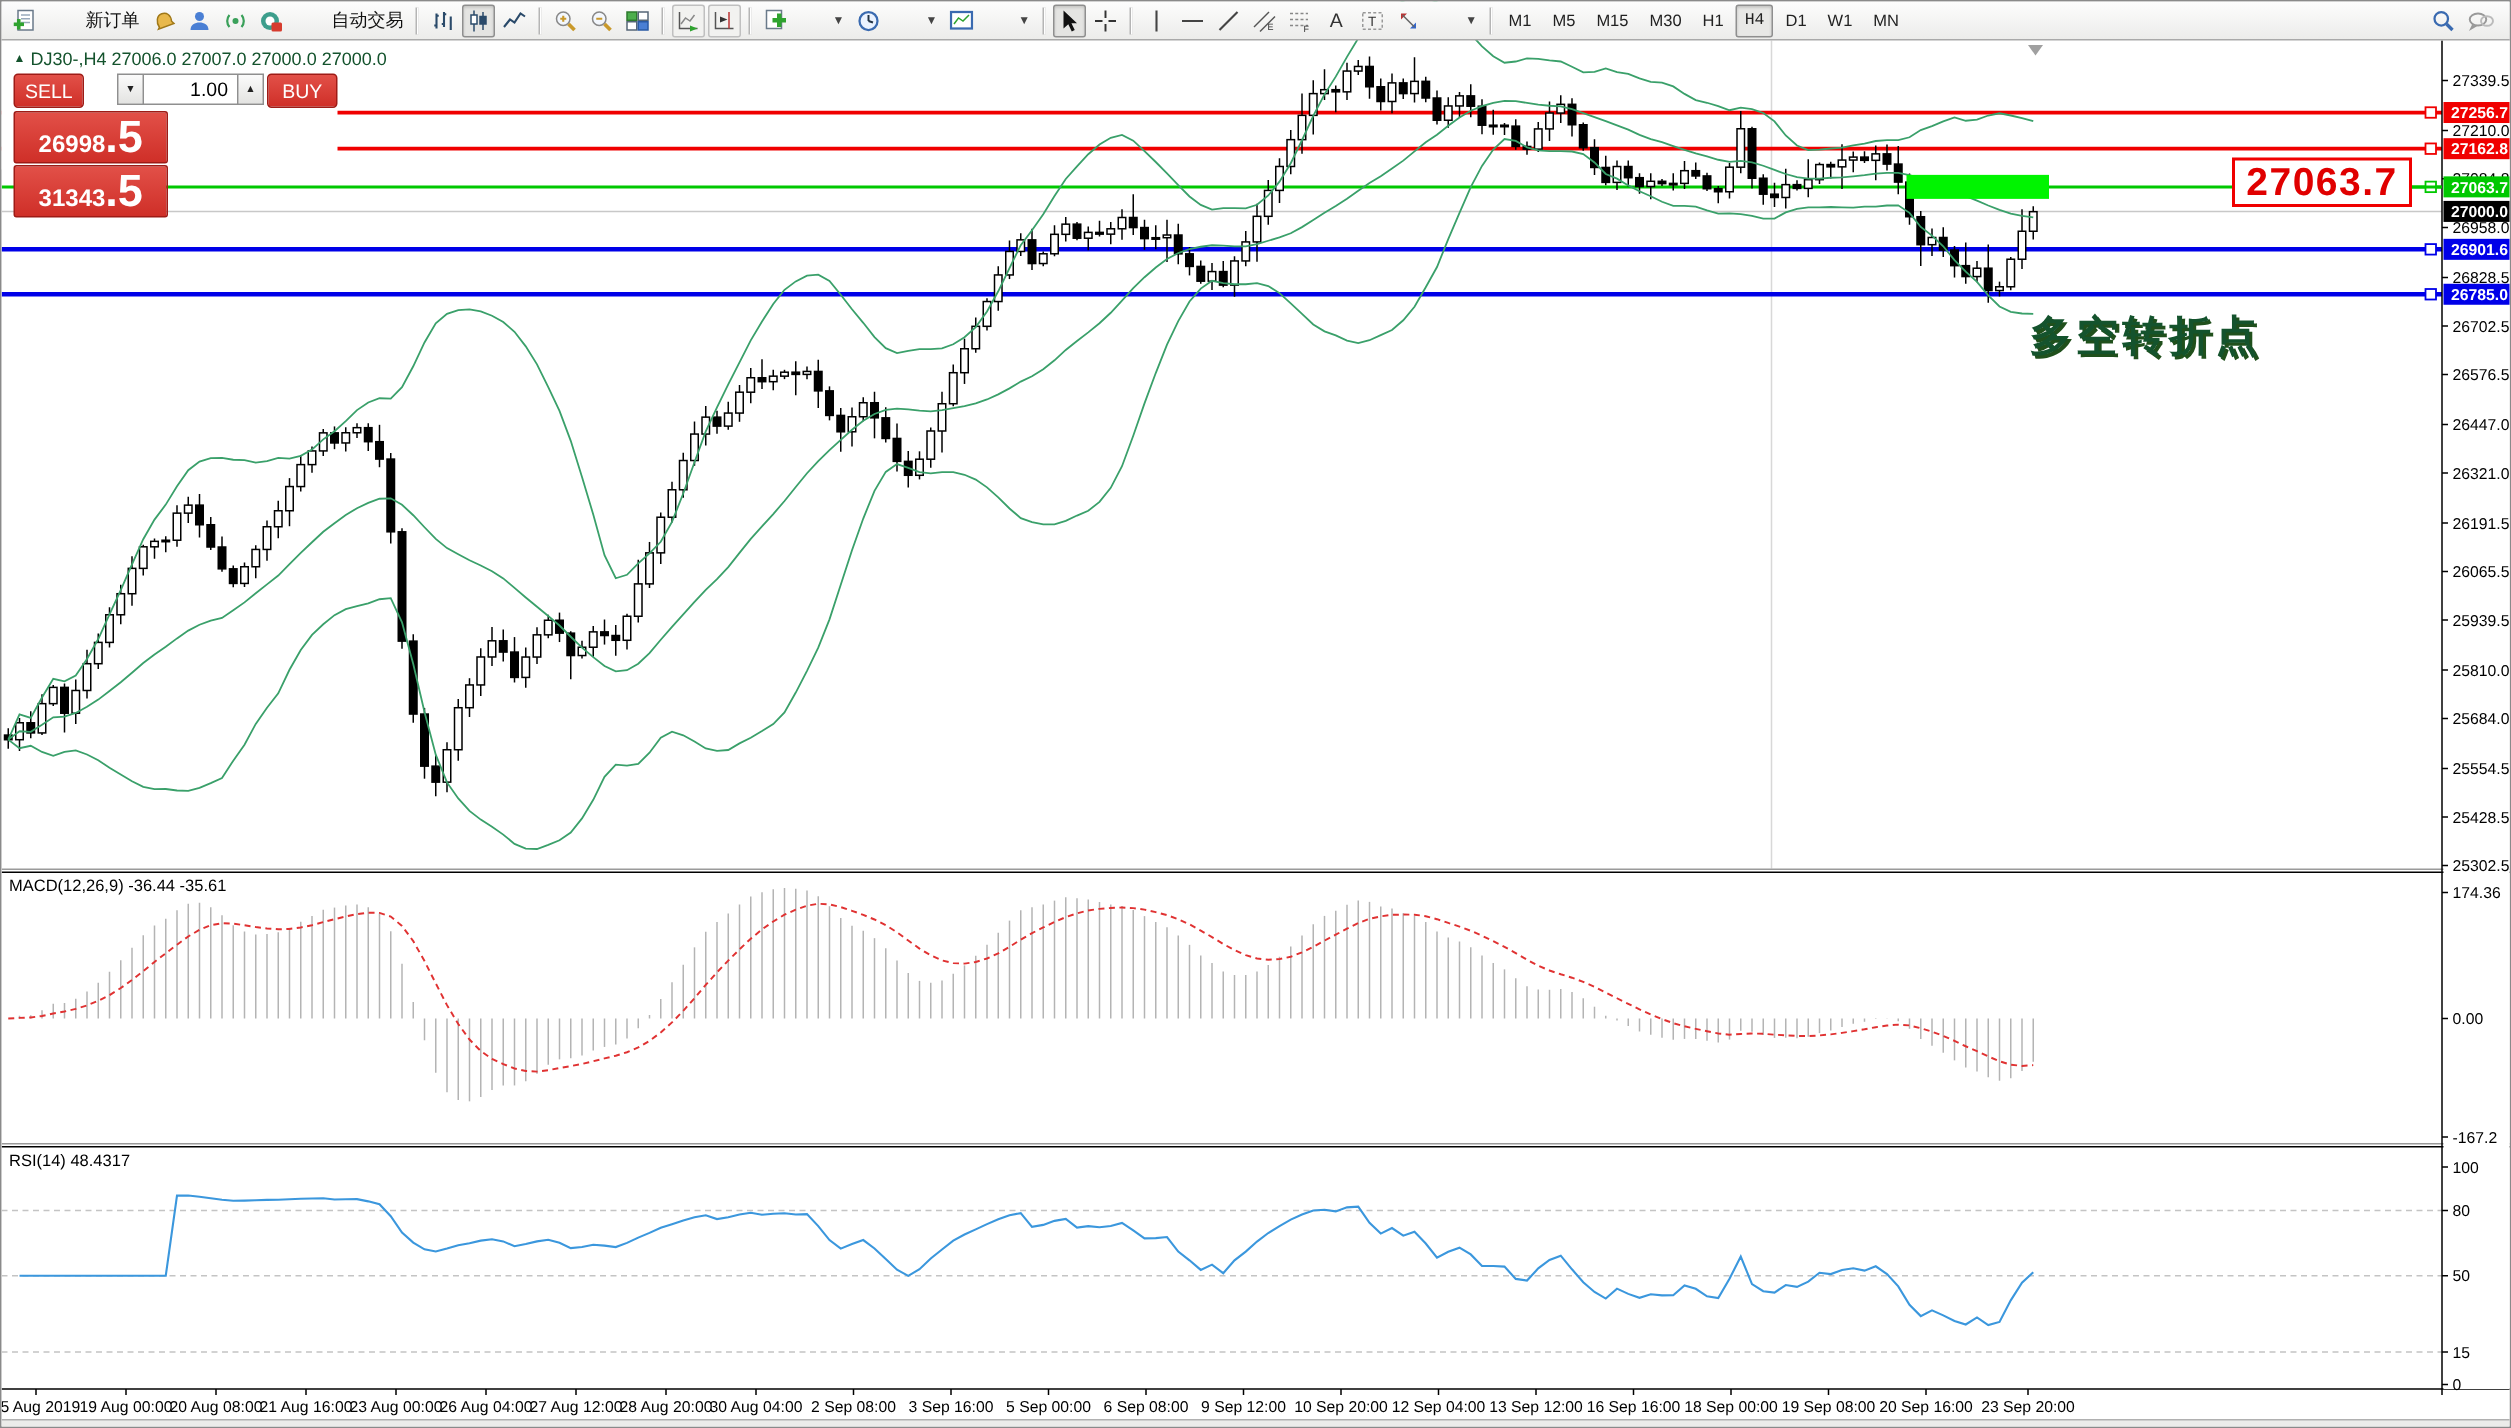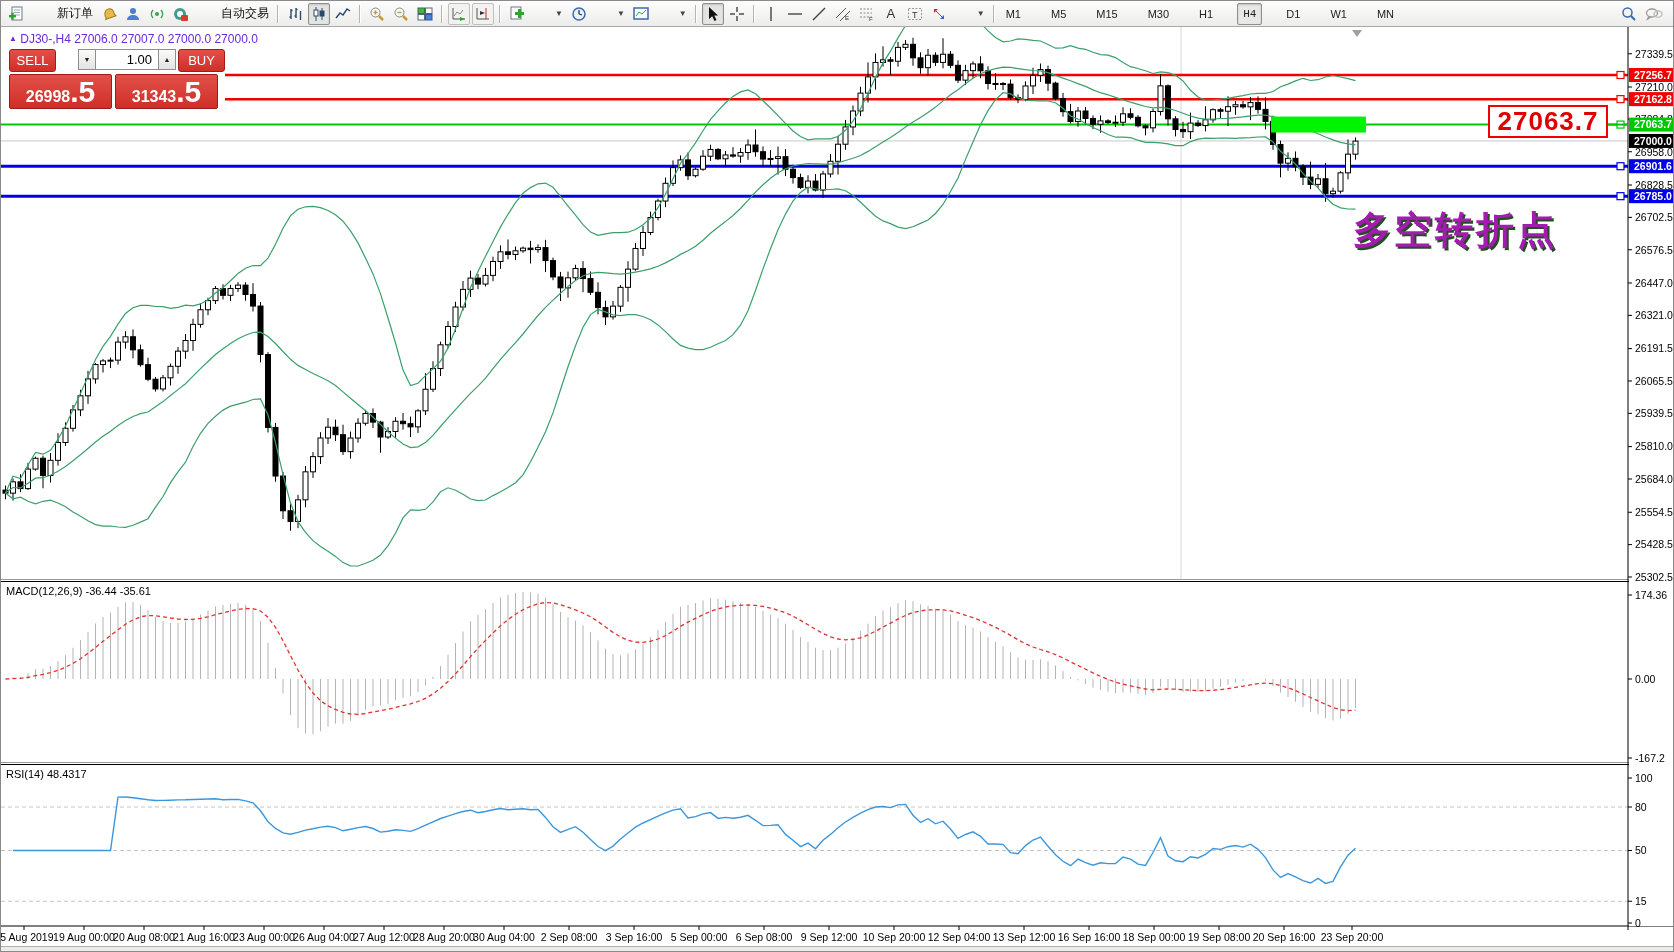--- a/index.html
+++ b/index.html
@@ -16,42 +16,42 @@
   .tbtn .lbl{font-size:12px;color:#111;margin-left:4px;white-space:nowrap;}
   .sep{width:1px;height:18px;background:#b5b5b5;border-right:1px solid #fff;margin:0 4px;}
   .dd{font-size:8px;color:#444;margin-left:2px;}
   .tfbtn{height:20px;padding:0 5px;font-size:11px;color:#222;display:flex;align-items:center;
     border:1px solid transparent;border-radius:2px;margin:0 1px;}
   .tfbtn.active{border:1px solid #8f8f8f;background:#e8e8e6;box-shadow:inset 0 1px 2px rgba(0,0,0,.18);font-family:Liberation Mono, monospace;}
   #toolbar-right{margin-left:auto;display:flex;align-items:center;margin-right:4px;}
   
   .ov{position:absolute;z-index:10;}
   #quote-panel{left:0;top:26px;width:224px;height:86px;background:#fff;}
-  #chart-title{margin:5px 0 3px 8px;font-size:12px;color:#6d28d9;white-space:nowrap;}
+  #chart-title{margin:5px 0 3px 8px;font-size:12px;color:#14532d;white-space:nowrap;}
   #chart-title .tri{font-size:8px;vertical-align:2px;}
   .qrow{display:flex;margin-left:8px;}
   .redbtn{background:linear-gradient(#e25048,#cf2f28);border:1px solid #9e1b16;color:#fff;
      border-radius:3px;display:flex;align-items:center;justify-content:center;}
   #sell-btn,#buy-btn{width:46px;height:21px;font-size:13px;}
   #vol-wrap{display:flex;margin:0 2px;padding-left:20px;}
   .spin{width:18px;height:21px;background:linear-gradient(#fbfbfb,#e3e3e1);border:1px solid #8f8f8f;
      display:flex;align-items:center;justify-content:center;font-size:7px;color:#222;box-sizing:border-box;}
   #vol-input{width:62px;height:21px;border:1px solid #8f8f8f;border-left:none;border-right:none;
      font-size:13px;color:#000;text-align:right;padding-right:6px;box-sizing:border-box;
      font-family:"Liberation Sans",sans-serif;}
   .bigprice{width:101px;height:33px;margin-top:1px;border-radius:2px;
      display:flex;align-items:baseline;justify-content:center;color:#fff;font-weight:bold;}
   .bigprice .ip{font-size:16px;line-height:33px;}
   .bigprice .dp{font-size:30px;line-height:33px;}
   #ind-label-macd{left:5px;top:584px;font-size:11px;color:#000;}
   #ind-label-rsi{left:5px;top:767px;font-size:11px;color:#000;}
   #price-callout{left:1487px;top:104px;width:116px;height:29px;background:#fff;border:2px solid #f00000;
      color:#e00000;font-size:26px;font-weight:bold;display:flex;align-items:center;justify-content:center;
      letter-spacing:1px;}
-  #turning-point{left:1352px;top:204px;font-size:38px;font-weight:bold;color:#a21caf;
+  #turning-point{left:1352px;top:204px;font-size:28px;font-weight:bold;color:#14532d;
      text-shadow:2px 2px 0 #20501c;letter-spacing:3px;white-space:nowrap;}
   #chart-svg{position:absolute;left:0;top:0;z-index:1;}
   #statusbar{position:absolute;left:0;top:945px;width:1674px;height:7px;background:#ececea;border-top:1px solid #b0b0b0;z-index:5;}
 </style>
 </head>
 <body>
 
 <div id="app">
 
   <div id="toolbar">
@@ -243,21 +243,21 @@
     </div>
     <div class="tbtn">
       <svg width="16" height="16" viewBox="0 0 16 16">
           <path d="M3 7V3h4L3 7z" fill="#b33"></path>
           <path d="M13 9v4H9l4-4z" fill="#36c"></path>
           <line x1="4" y1="4" x2="12" y2="12" stroke="#666"></line>
         </svg>
       <span class="dd">▼</span>
     </div>
     <div class="sep"></div>
-    <div id="tf-group" style="display: flex; gap: 16px;">
+    <div id="tf-group" style="display: flex;">
         <div class="tfbtn">M1</div>
         <div class="tfbtn">M5</div>
         <div class="tfbtn">M15</div>
         <div class="tfbtn">M30</div>
         <div class="tfbtn">H1</div>
         <div class="tfbtn active">H4</div>
         <div class="tfbtn">D1</div>
         <div class="tfbtn">W1</div>
         <div class="tfbtn">MN</div>
       </div>
@@ -1001,21 +1001,21 @@
     </div>
     <div class="qrow">
       <div class="redbtn" id="sell-btn">SELL</div>
       <div id="vol-wrap">
         <div class="spin">▼</div>
         <input id="vol-input" value="1.00" style="">
         <div class="spin">▲</div>
       </div>
       <div class="redbtn" id="buy-btn">BUY</div>
     </div>
-    <div class="qrow" style="margin-top:1px;">
+    <div class="qrow" style="margin-top:1px;flex-direction:column;">
       <div class="redbtn bigprice" style="margin-right:3px;">
         <span class="ip">26998</span>
           <span class="dp">.5</span>
       </div>
       <div class="redbtn bigprice">
         <span class="ip">31343</span>
           <span class="dp">.5</span>
       </div>
     </div>
   </div>

